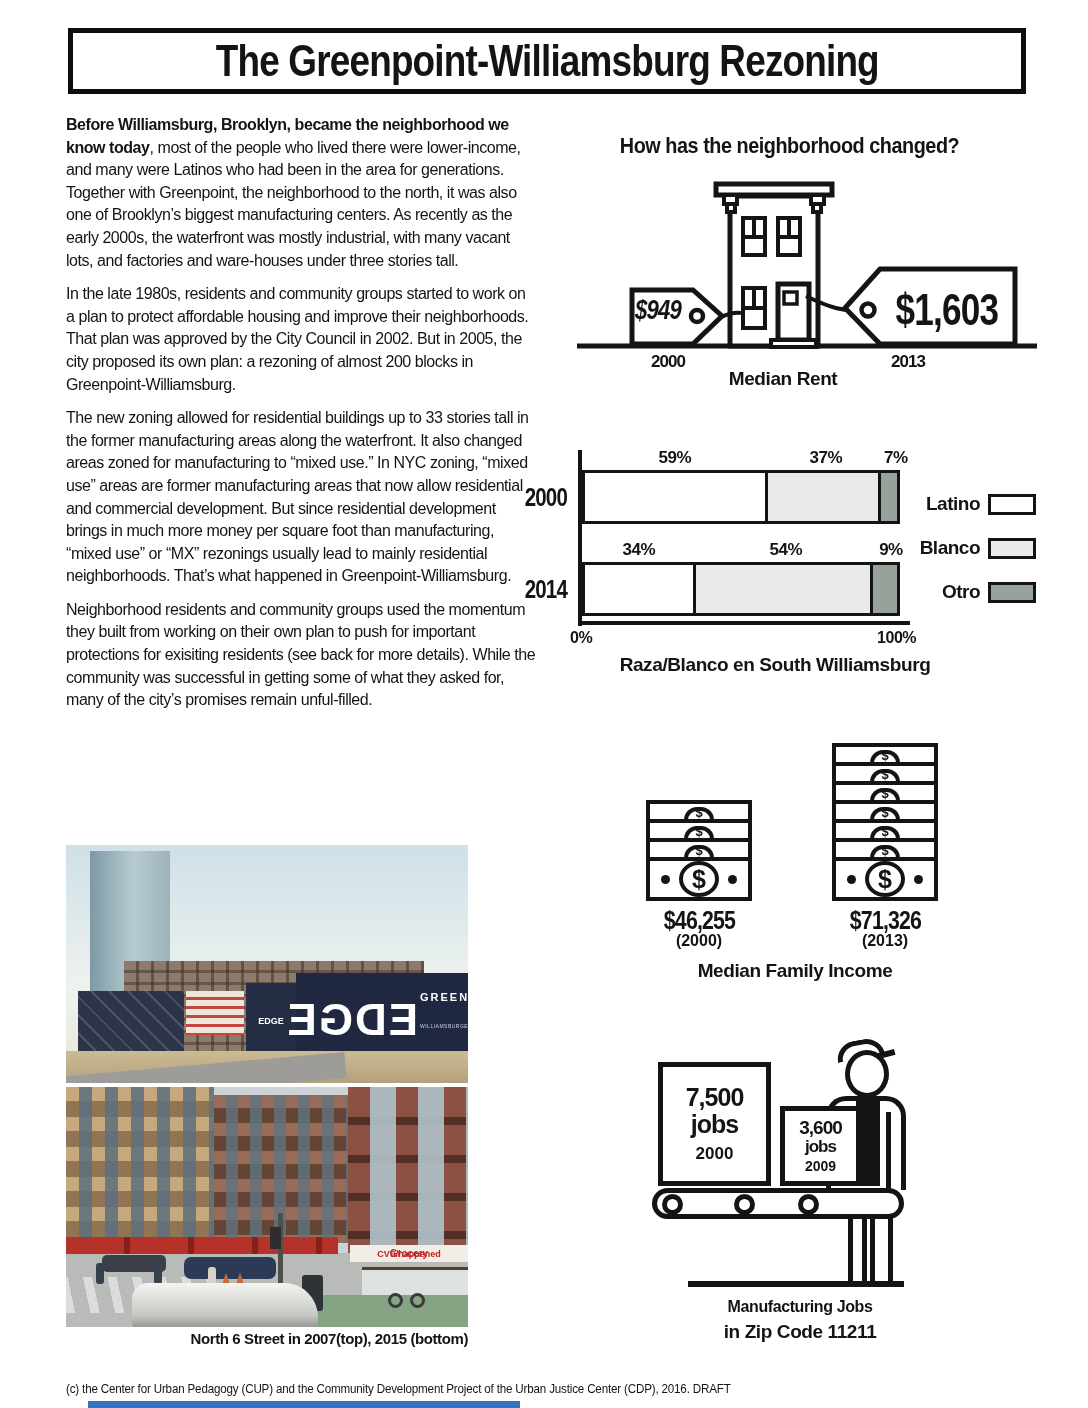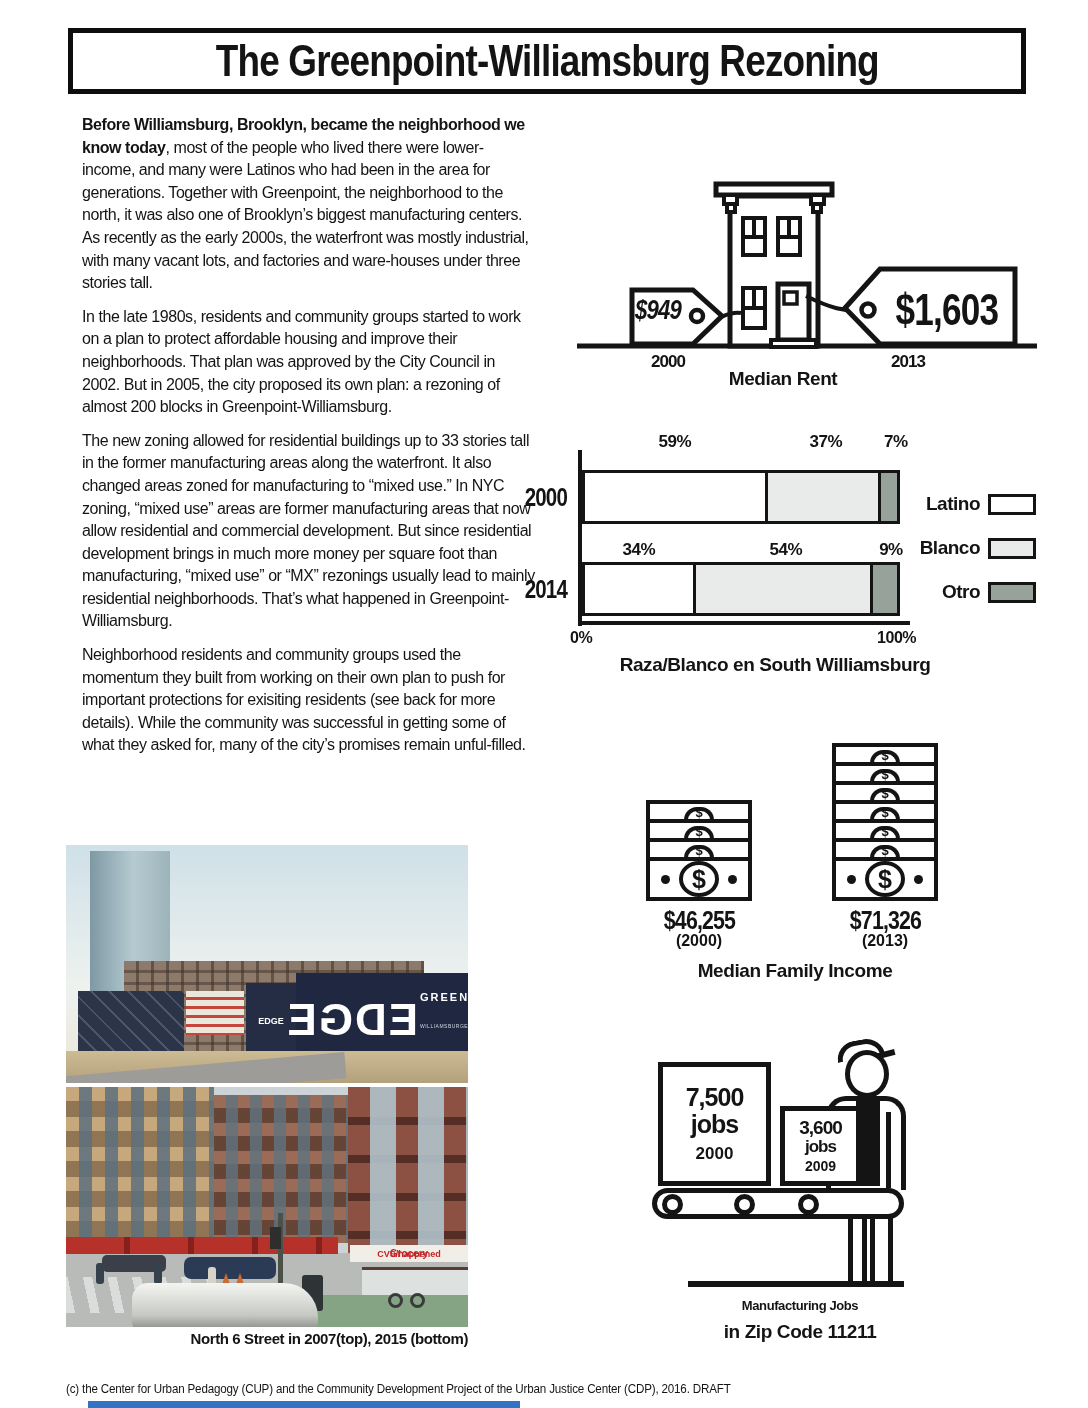--- a/index.html
+++ b/index.html
@@ -12,21 +12,21 @@
   .cond{display:inline-block;transform:scaleX(.82);transform-origin:center;white-space:nowrap;}
   .condL{display:inline-block;transform:scaleX(.86);transform-origin:left center;white-space:nowrap;}
 
   
   .title-box{left:68px;top:28px;width:948px;height:56px;border:5px solid #0d0d0d;
     display:flex;align-items:center;justify-content:center;}
   .title-box h1{margin:4px;font-size:45px;font-weight:bold;letter-spacing:-1px;}
 
   
   .article{left:66px;top:114px;width:470px;font-size:16px;line-height:22.6px;letter-spacing:-.45px;}
-  .article p{margin:0 0 11px 16px;}
+  .article p{margin:0 0 11px 0;}
 
   
   .ig-heading{left:578px;top:133px;width:424px;text-align:center;font-size:22px;font-weight:bold;letter-spacing:-.5px;}
   .caption{font-weight:bold;letter-spacing:-.4px;text-align:center;}
 
   
   .rent-svg{left:575px;top:172px;}
   .tag-text{font-weight:bold;text-align:center;letter-spacing:-1px;}
 
   
@@ -150,20 +150,23 @@
     <h1><span class="cond">The Greenpoint-Williamsburg Rezoning</span></h1>
   </div>
 
   <div class="abs article">
     <p><b>Before Williamsburg, Brooklyn, became the neighborhood we know today</b><span>, most of the people who lived there were lower-income, and many were Latinos who had been in the area for generations. Together with Greenpoint, the neighborhood to the north, it was also one of Brooklyn’s biggest manufacturing centers. As recently as the early 2000s, the waterfront was mostly industrial, with many vacant lots, and factories and ware-houses under three stories tall.</span></p>
     <p>In the late 1980s, residents and community groups started to work on a plan to protect affordable housing and improve their neighborhoods. That plan was approved by the City Council in 2002. But in 2005, the city proposed its own plan: a rezoning of almost 200 blocks in Greenpoint-Williamsburg.</p>
     <p>The new zoning allowed for residential buildings up to 33 stories tall in the former manufacturing areas along the waterfront. It also changed areas zoned for manufacturing to “mixed use.” In NYC zoning, “mixed use” areas are former manufacturing areas that now allow residential and commercial development. But since residential development brings in much more money per square foot than manufacturing, “mixed use” or “MX” rezonings usually lead to mainly residential neighborhoods. That’s what happened in Greenpoint-Williamsburg.</p>
     <p>Neighborhood residents and community groups used the momentum they built from working on their own plan to push for important protections for exisiting residents (see back for more details). While the community was successful in getting some of what they asked for, many of the city’s promises remain unful-filled.</p>
   </div>
 
+  <div class="abs ig-heading">
+    <span class="cond" style="transform:scaleX(.9)">How has the neighborhood changed?</span>
+  </div>
 
   <svg class="abs rent-svg" width="465" height="180" viewBox="0 0 465 180">
     <g stroke="#141414" fill="#ffffff" stroke-width="5" stroke-linejoin="miter">
       <line x1="2" y1="174" x2="462" y2="174"></line>
       <g>
         <rect x="155" y="24" width="88" height="150"></rect>
         <rect x="141" y="12" width="116" height="11"></rect>
         <rect x="149" y="23" width="13" height="9" stroke-width="4"></rect>
         <rect x="236" y="23" width="13" height="9" stroke-width="4"></rect>
         <rect x="152" y="32" width="8" height="8" stroke-width="4"></rect>
@@ -195,21 +198,21 @@
       </g>
     </g>
   </svg>
   <div class="abs tag-text" style="left:624px;top:295px;width:68px;font-size:27px;font-style:italic;"><span class="cond">$949</span></div>
   <div class="abs tag-text" style="left:880px;top:284px;width:134px;font-size:45px;"><span class="cond" style="transform:scaleX(.78)">$1,603</span></div>
   <div class="abs tag-text" style="left:638px;top:352px;width:60px;font-size:17px;">2000</div>
   <div class="abs tag-text" style="left:878px;top:352px;width:60px;font-size:17px;">2013</div>
   <div class="abs caption" style="left:653px;top:368px;width:260px;font-size:19px;">Median Rent</div>
 
   <div class="abs axis-y"></div>
-  <div class="abs labels" style="top:432px;">
+  <div class="abs labels" style="top:448px;">
       <div class="cell" style="width:57.28155339805825%">59%</div>
       <div class="cell" style="width:35.92233009708738%">37%</div>
       <div class="cell" style="width:6.796116504854369%">7%</div>
     </div>
   <div class="abs bar" style="top:470px;">
       <div class="seg" style="width:57.28155339805825%;background:#ffffff"></div>
       <div class="seg" style="width:35.92233009708738%;background:#e9ebea"></div>
       <div class="seg" style="width:6.796116504854369%;background:#97a29b"></div>
     </div>
   <div class="abs labels" style="top:540px;">
@@ -318,21 +321,21 @@
   <div class="abs belt"></div>
   <div class="abs wheel" style="left:662px;"></div>
   <div class="abs wheel" style="left:734px;"></div>
   <div class="abs wheel" style="left:798px;"></div>
   <div class="abs leg" style="left:848px;"></div>
   <div class="abs leg" style="left:862px;"></div>
   <div class="abs leg" style="left:870px;"></div>
   <div class="abs leg" style="left:888px;"></div>
   <div class="abs foot"></div>
 
-  <div class="abs caption" style="left:690px;top:1298px;width:220px;font-size:13px;">Manufacturing Jobs</div>
+  <div class="abs caption" style="left:690px;top:1298px;width:220px;font-size:16px;">Manufacturing Jobs</div>
   <div class="abs caption" style="left:690px;top:1321px;width:220px;font-size:19px;">in Zip Code 11211</div>
 
   <div class="abs photo" style="left:66px;top:845px;height:238px;">
     <div class="p07-sky"></div>
     <div class="p07-tower"></div>
     <div class="p07-mid"></div>
     <div class="p07-fenceL"></div>
     <div class="p07-signs"></div>
     <div class="p07-fenceM">
         <span>EDGE</span>

